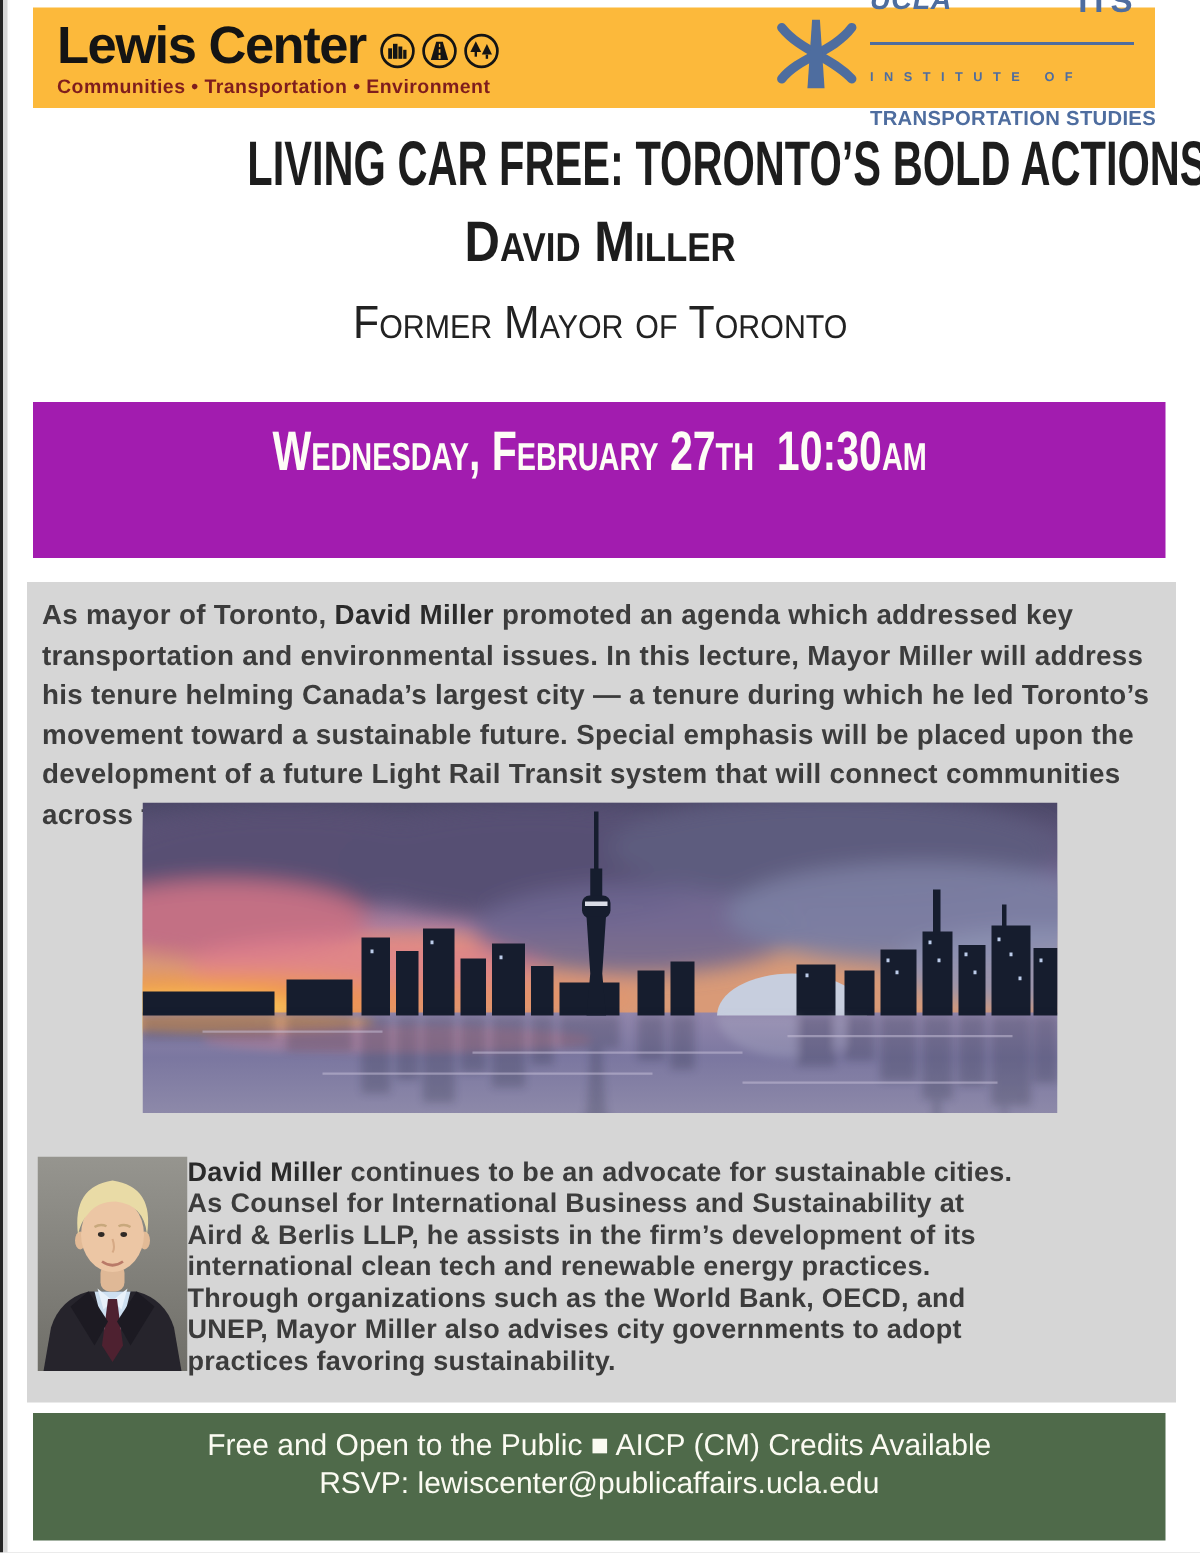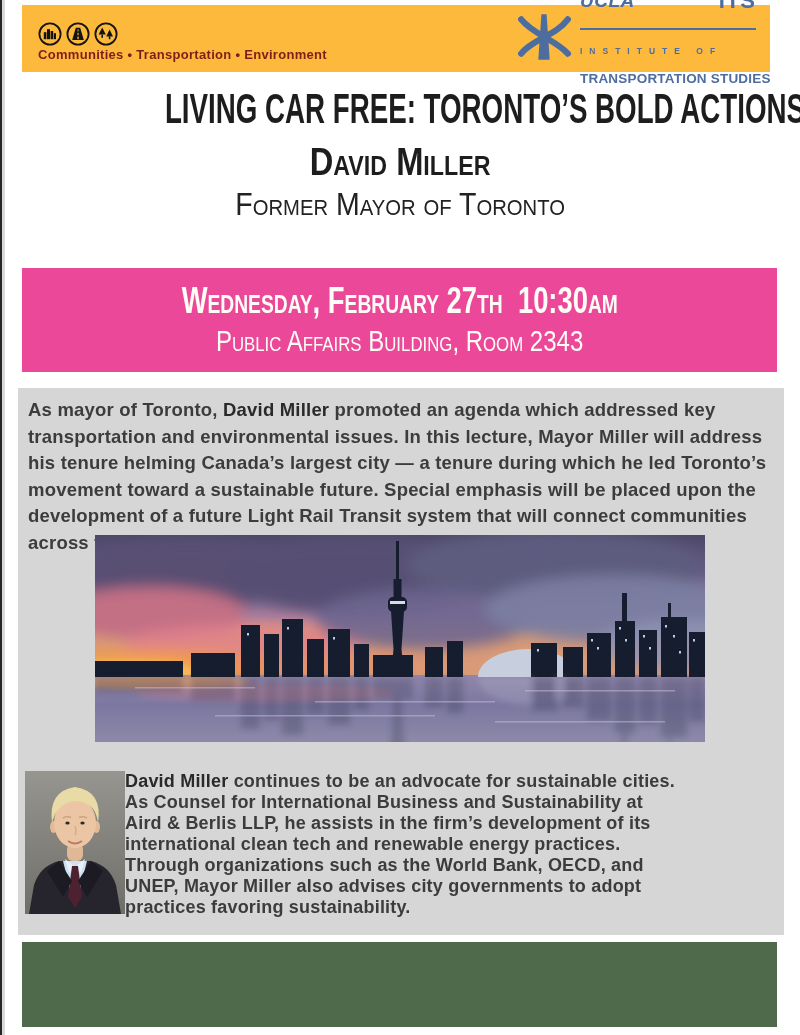--- a/index.html
+++ b/index.html
@@ -27,25 +27,25 @@
   .its-acronym{font-size:22px;font-weight:bold;letter-spacing:1px;line-height:20px;}
   .its-row2{font-size:8.5px;font-weight:bold;letter-spacing:7px;margin-top:16px;white-space:nowrap;}
   .its-row3{font-size:13.5px;font-weight:bold;letter-spacing:.2px;white-space:nowrap;margin-top:15px;}
 
   
   .title-area{position:absolute;top:84px;left:0;width:800px;text-align:center;color:#1d1d1d;}
   .title-line{font-size:42px;font-weight:bold;line-height:50px;white-space:nowrap;}
   .title-line>span{display:inline-block;transform:scaleX(.66);}
   .speaker{margin-top:8px;font-size:38px;font-weight:bold;line-height:40px;font-variant:small-caps;}
   .speaker>span{display:inline-block;transform:scaleX(.86);}
-  .role{margin-top:6px;font-size:31px;font-weight:400;line-height:34px;font-variant:small-caps;color:#222;}
+  .role{margin-top:16px;font-size:31px;font-weight:400;line-height:34px;font-variant:small-caps;color:#222;}
   .role>span{display:inline-block;transform:scaleX(.92);}
 
   
-  .event-banner{position:absolute;top:268px;left:22px;width:755px;height:104px;background:#ec4899;
+  .event-banner{position:absolute;top:268px;left:22px;width:755px;height:104px;background:#a21caf;
     text-align:center;color:#fdfdf6;}
   .eb1{margin-top:13px;font-size:37px;font-weight:bold;line-height:40px;font-variant:small-caps;}
   .eb1>span{display:inline-block;transform:scaleX(.74);white-space:pre;}
   .eb2{font-size:30px;font-weight:400;line-height:40px;font-variant:small-caps;}
   .eb2>span{display:inline-block;transform:scaleX(.8);}
 
   
   .content-box{position:absolute;top:388px;left:18px;width:766px;height:547px;background:#D6D6D6;font-weight:bold;}
   .description{position:absolute;top:9px;left:10px;width:748px;font-size:18.5px;line-height:26.5px;
     color:#3c3c3c;letter-spacing:.2px;margin:0;}
@@ -67,20 +67,21 @@
 </style>
 </head>
 <body>
 
 <div class="edge-a"></div>
 <div class="edge-b"></div>
 
 <header class="topbar">
   <div class="lewis">
     <div class="lewis-top">
+      <div class="lewis-name">Lewis Center</div>
       <div class="lewis-icons">
         <span>
           <svg width="24" height="24" viewBox="0 0 24 24">
             <circle cx="12" cy="12" r="10.6" fill="#FCB93B" stroke="#141414" stroke-width="1.8"></circle>
             <g fill="#141414">
               <rect x="5.8" y="10.2" width="2.6" height="7"></rect>
               <rect x="9.0" y="7.2" width="3.0" height="10"></rect>
               <rect x="12.6" y="9.0" width="2.6" height="8.2"></rect>
               <rect x="15.8" y="11.2" width="2.2" height="6"></rect>
             </g>
@@ -137,21 +138,20 @@
 <section class="title-area">
   <h1 style="margin:0;font-size:inherit;font-weight:inherit;">
     <div class="title-line"><span>LIVING CAR FREE: TORONTO’S BOLD ACTIONS</span></div>
   </h1>
   <div class="speaker"><span>David Miller</span></div>
   <div class="role"><span>Former Mayor of Toronto</span></div>
 </section>
 
 <section class="event-banner">
   <div class="eb1"><span>Wednesday, February 27th  10:30am</span></div>
-  <div class="eb2"><span>Public Affairs Building, Room 2343</span></div>
 </section>
 
 <section class="content-box">
   <p class="description"><span>As mayor of Toronto, </span><b>David Miller</b><span> promoted an agenda which addressed key transportation and environmental issues. In this lecture, Mayor Miller will address his tenure helming Canada’s largest city — a tenure during which he led Toronto’s movement toward a sustainable future. Special emphasis will be placed upon the development of a future Light Rail Transit system that will connect communities across the city.</span></p>
 
   <div class="skyline-wrap">
     <svg viewBox="0 0 610 207" preserveAspectRatio="none">
       <defs>
         <linearGradient id="sky" x1="0" x2="0" y1="0" y2="1">
           <stop offset="0" stop-color="#4c4868"></stop>
@@ -271,13 +271,15 @@
         <path d="M54,46.5 q4,-2 8,0.5" stroke="#c8a87c" stroke-width="1.6" fill="none"></path>
         <path d="M50,55 q2,6 0,9" stroke="#d6a985" stroke-width="1.4" fill="none"></path>
         <path d="M43,70 q7,5 14,0" stroke="#b97a68" stroke-width="1.8" fill="none"></path>
       </svg>
     </div>
     <div class="bio-text"><b>David Miller</b><span> continues to be an advocate for sustainable cities. As Counsel for International Business and Sustainability at Aird &amp; Berlis LLP, he assists in the firm’s development of its international clean tech and renewable energy practices. Through organizations such as the World Bank, OECD, and UNEP, Mayor Miller also advises city governments to adopt practices favoring sustainability.</span></div>
   </div>
 </section>
 
 <footer class="footer">
+  <div class="f1">Free and Open to the Public ■ AICP (CM) Credits Available</div>
+  <div class="f2">RSVP: lewiscenter@publicaffairs.ucla.edu</div>
 </footer>
 
 </body></html>

